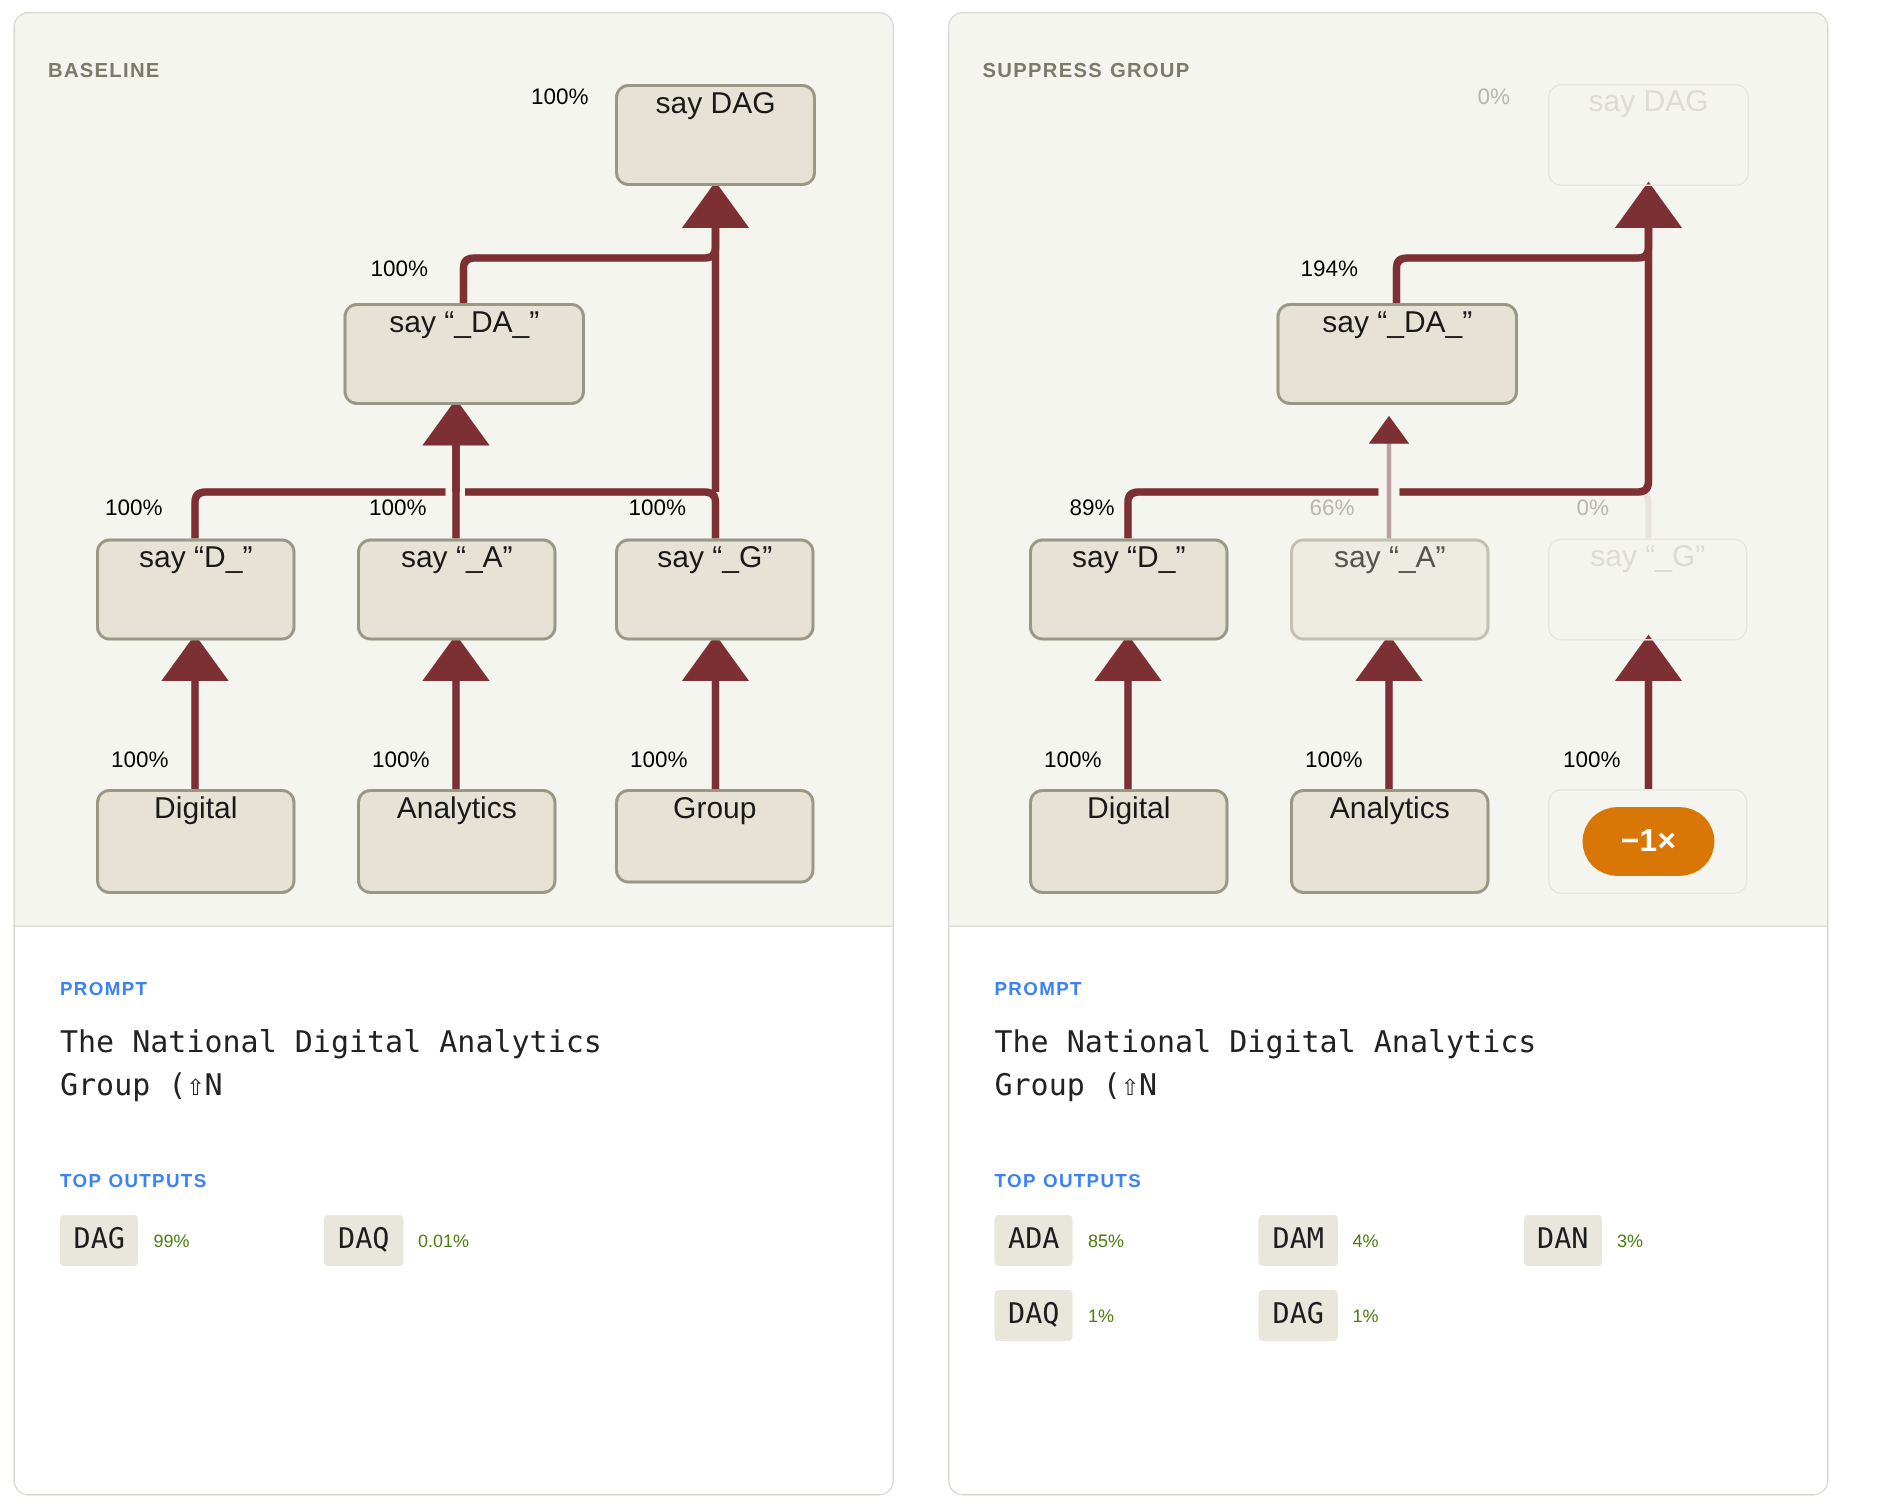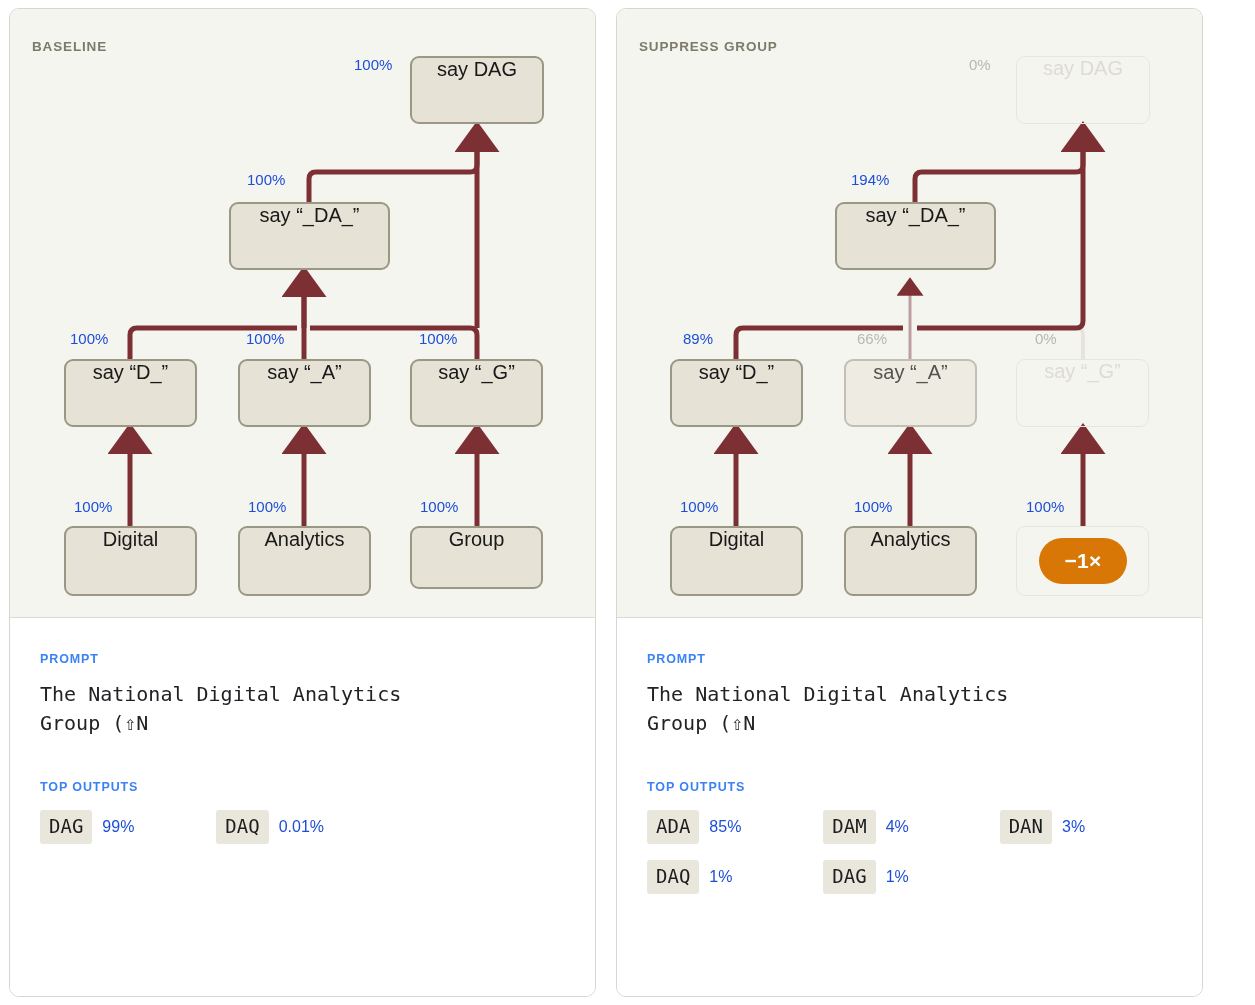--- a/index.html
+++ b/index.html
@@ -5,21 +5,21 @@
   html,body{margin:0;padding:0;background:#ffffff;}
   body{
     width:1255px;height:1005px;
     font-family:"Liberation Sans", sans-serif;
     -webkit-font-smoothing:antialiased;
   }
   .board{
     position:relative;
     width:1255px;height:1005px;
     display:flex;
-    gap:20px;
+    gap:36px;
     padding:8px 9px;
     box-sizing:border-box;
   }
   .panel{
     position:relative;
     width:587px;
     display:flex;
     flex-direction:column;
     border:1px solid #d8d6ce;
     border-radius:10px;
@@ -62,21 +62,21 @@
     color:#55534d;
   }
   .node-box.ghost{
     background:transparent;
     border:1.5px solid #e7e5dd;
     color:#dddbd2;
   }
   .edge-label{
     position:absolute;
     font-size:15px;
-    color:#1d4ed8;
+    color:#000000;
     white-space:nowrap;
     user-select:none;
   }
   .edge-label.faint{color:#b9b7ae;}
 
   .pill{
     position:absolute;
     display:flex;align-items:center;justify-content:center;
     background:#d97706;
     color:#ffffff;
@@ -121,22 +121,22 @@
     background:#e9e6dc;
     color:#1d1d1f;
     font-family:"DejaVu Sans Mono", monospace;
     font-size:19px;
     font-weight:normal;
     padding:7px 9px 8px 9px;
     border-radius:3px;
     line-height:1;
   }
   .out-prob{
-    font-size:16px;
-    color:#1d4ed8;
+    font-size:12px;
+    color:#4d7c0f;
     white-space:nowrap;
   }
 </style>
 </head>
 <body>
 
 <div class="board">
 
   <div class="panel">
     <div class="graph-zone">
@@ -275,21 +275,21 @@
       <div class="edge-label faint" style="left:352px;top:47px;">0%</div>
 
       <div class="node-box" style="left:218px;top:193px;width:161px;height:68px;">
         <span>say “_DA_”</span>
       </div>
       <div class="edge-label" style="left:234px;top:162px;">194%</div>
 
       <div class="node-box" style="left:53px;top:350px;width:133px;height:68px;">
         <span>say “D_”</span>
       </div>
-      <div class="edge-label" style="left:66px;top:321px;">89%</div>
+      <div class="edge-label" style="left:80px;top:321px;">89%</div>
 
       <div class="node-box dim" style="left:227px;top:350px;width:133px;height:68px;">
         <span>say “_A”</span>
       </div>
       <div class="edge-label faint" style="left:240px;top:321px;">66%</div>
 
       <div class="node-box ghost" style="left:399px;top:350px;width:133px;height:68px;">
         <span>say “_G”</span>
       </div>
       <div class="edge-label faint" style="left:418px;top:321px;">0%</div>

